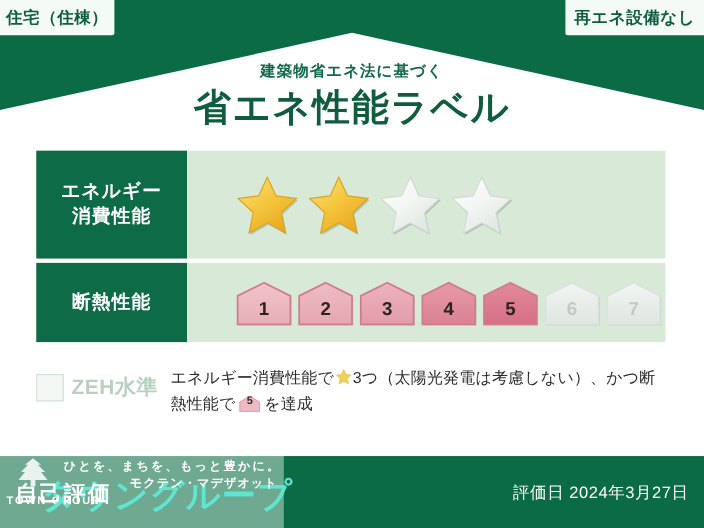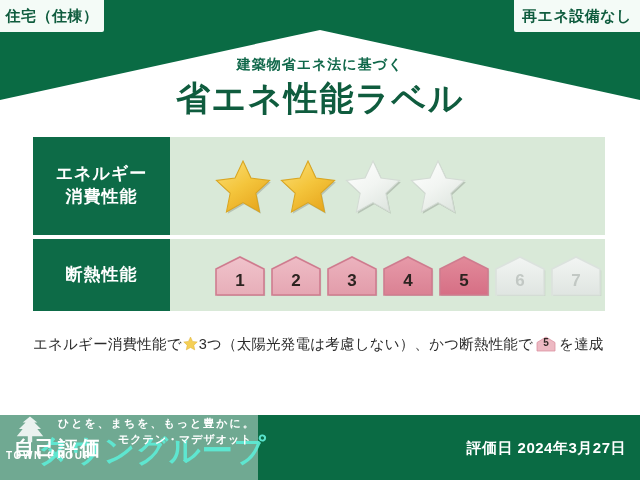--- a/index.html
+++ b/index.html
@@ -106,21 +106,21 @@
   
   #footer{
     position:absolute;left:0;right:0;bottom:0;height:65px;background:#0a6b44;
   }
   #self-eval{
     position:absolute;left:14px;top:20px;color:#ffffff;
     font-size:20px;font-weight:bold;letter-spacing:2px;z-index:4;
   }
   #eval-date{
     position:absolute;right:14px;top:24px;color:#ffffff;
-    font-size:15px;font-weight:bold;letter-spacing:.5px;
+    font-size:15px;font-weight:normal;letter-spacing:.5px;
   }
 
   
   #watermark{
     position:absolute;left:0;bottom:0;width:258px;height:72px;
     background:rgba(255,255,255,.42);z-index:3;pointer-events:none;
   }
   #wm-inner{position:absolute;inset:0;}
   #wm-tree{position:absolute;left:8px;top:6px;width:44px;height:30px;}
   #wm-townlogo{
@@ -305,20 +305,24 @@
               <polygon points="2,14 26,2 50,14 50,40 2,40" fill="rgba(0,0,0,.13)" transform="translate(1.2,1.4)"></polygon>
               <polygon points="2,14 26,2 50,14 50,40 2,40" fill="url(#hg6)" stroke="#dbe2dd" stroke-width="1.6"></polygon>
             </svg>
             <span>7</span>
           </div>
         </div>
     </div>
   </div>
 
   <div id="zeh">
+    <div id="zeh-mark">
+      <span id="zeh-icon"></span>
+      <span id="zeh-label">ZEH水準</span>
+    </div>
     <div id="zeh-text">
       <span>エネルギー消費性能で</span><svg class="inline-star" viewBox="0 0 24 24">
           <polygon points="12,1.6 15.3,8.6 22.8,9.5 17.3,14.7 18.8,22.2 12,18.5 5.2,22.2 6.7,14.7 1.2,9.5 8.7,8.6" fill="#f5cf55" stroke="#d9ab2c" stroke-width="0.7"></polygon>
         </svg><span>3つ（太陽光発電は考慮しない）、かつ断熱性能で</span><span class="inline-house"><svg viewBox="0 0 40 32">
             <polygon points="2,13 20,2 38,13 38,30 2,30" fill="#edb9c3" stroke="#d98f9f" stroke-width="1.5"></polygon>
           </svg><b>5</b></span><span>を達成</span>
     </div>
   </div>
 
   <div id="footer">

